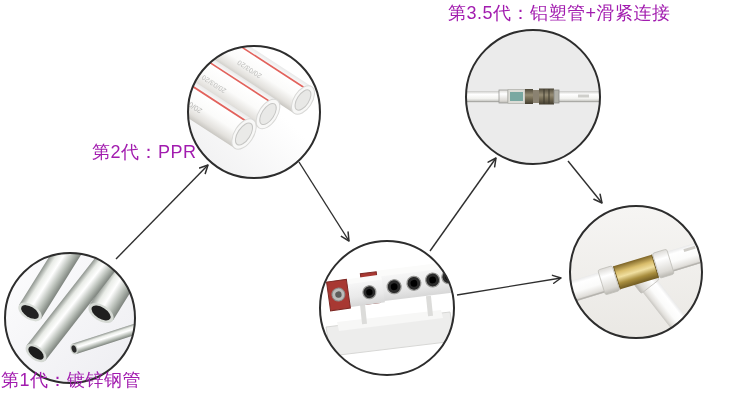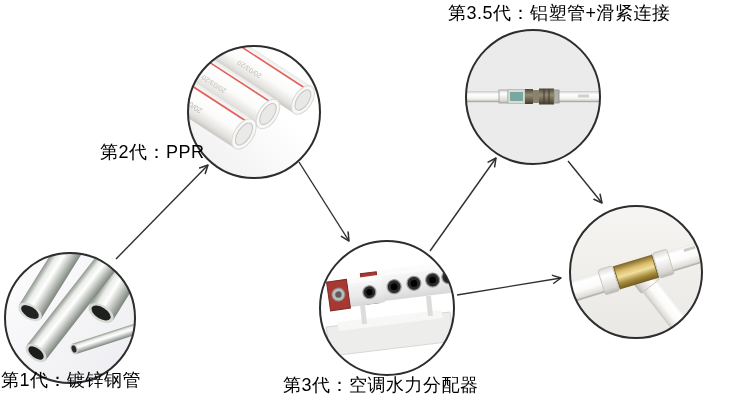--- a/index.html
+++ b/index.html
@@ -8,21 +8,21 @@
     width:732px;height:412px;
     background:#ffffff;
     overflow:hidden;
     font-family:"Liberation Sans","DejaVu Sans",sans-serif;
   }
   #diagram-svg{position:absolute;left:0;top:0;}
   .node-label{
     position:absolute;
     font-size:18px;
     font-weight:500;
-    color:#000000;
+    color:#a21caf;
     letter-spacing:0.5px;
     white-space:nowrap;
     line-height:24px;
   }
 </style>
 </head>
 <body>
 
 <div id="stage">
 
@@ -263,17 +263,16 @@
         <rect x="-36" y="-13" width="15" height="26" rx="2" fill="url(#gradCollar)" stroke="#c2c0bb" stroke-width="0.8"></rect>
         <rect x="21" y="-13" width="15" height="26" rx="2" fill="url(#gradCollar)" stroke="#c2c0bb" stroke-width="0.8"></rect>
         <rect x="52" y="-8" width="12" height="3" fill="#cfcdc8"></rect>
       </g>
     </g>
     <circle cx="636" cy="272" r="66" fill="none" stroke="#2d2d2d" stroke-width="2"></circle>
   </g>
 </svg>
 
   <div class="node-label" style="left:1px;  top:368px;">第1代：镀锌钢管</div>
-  <div class="node-label" style="left:92px; top:140px;margin-left:8px;">第2代：PPR</div>
-  <div class="node-label" style="left:283px; top:373px;">第3代：空调水力分配器</div>
+  <div class="node-label" style="left:92px; top:140px;">第2代：PPR</div>
   <div class="node-label" style="left:448px; top:1px;">第3.5代：铝塑管+滑紧连接</div>
 
 </div>
 
 </body></html>

